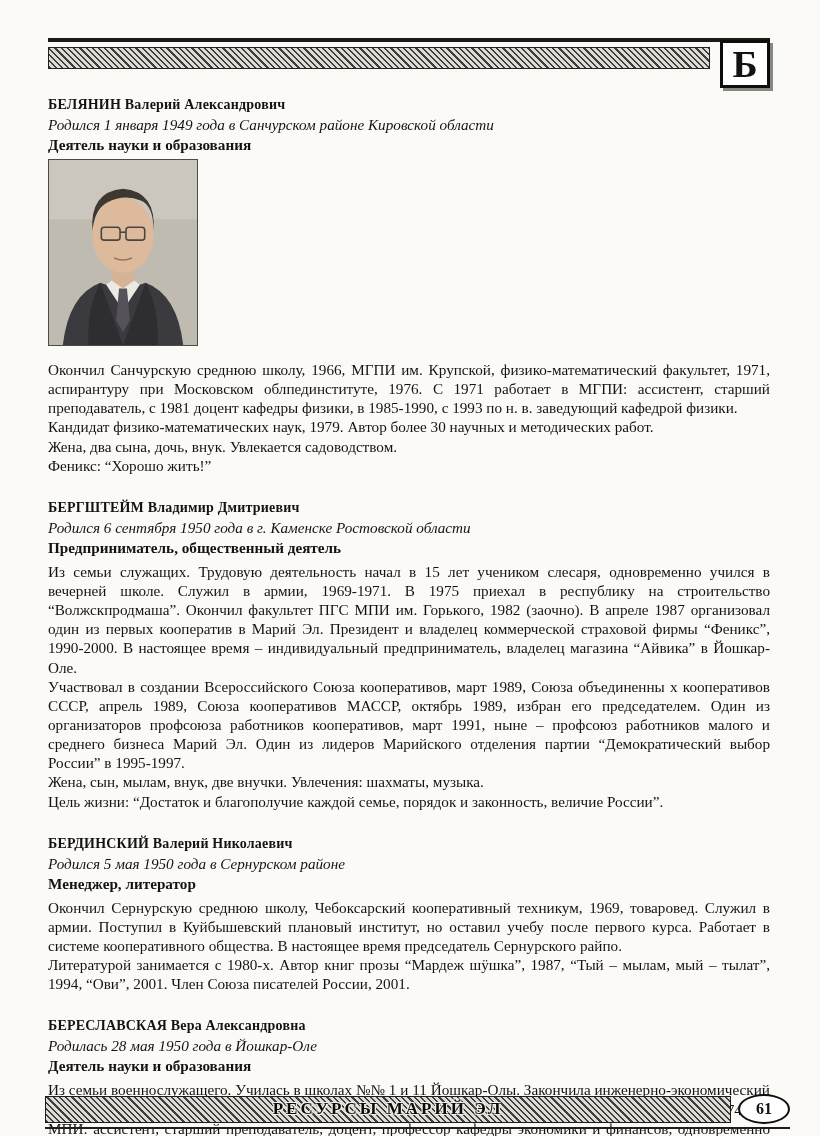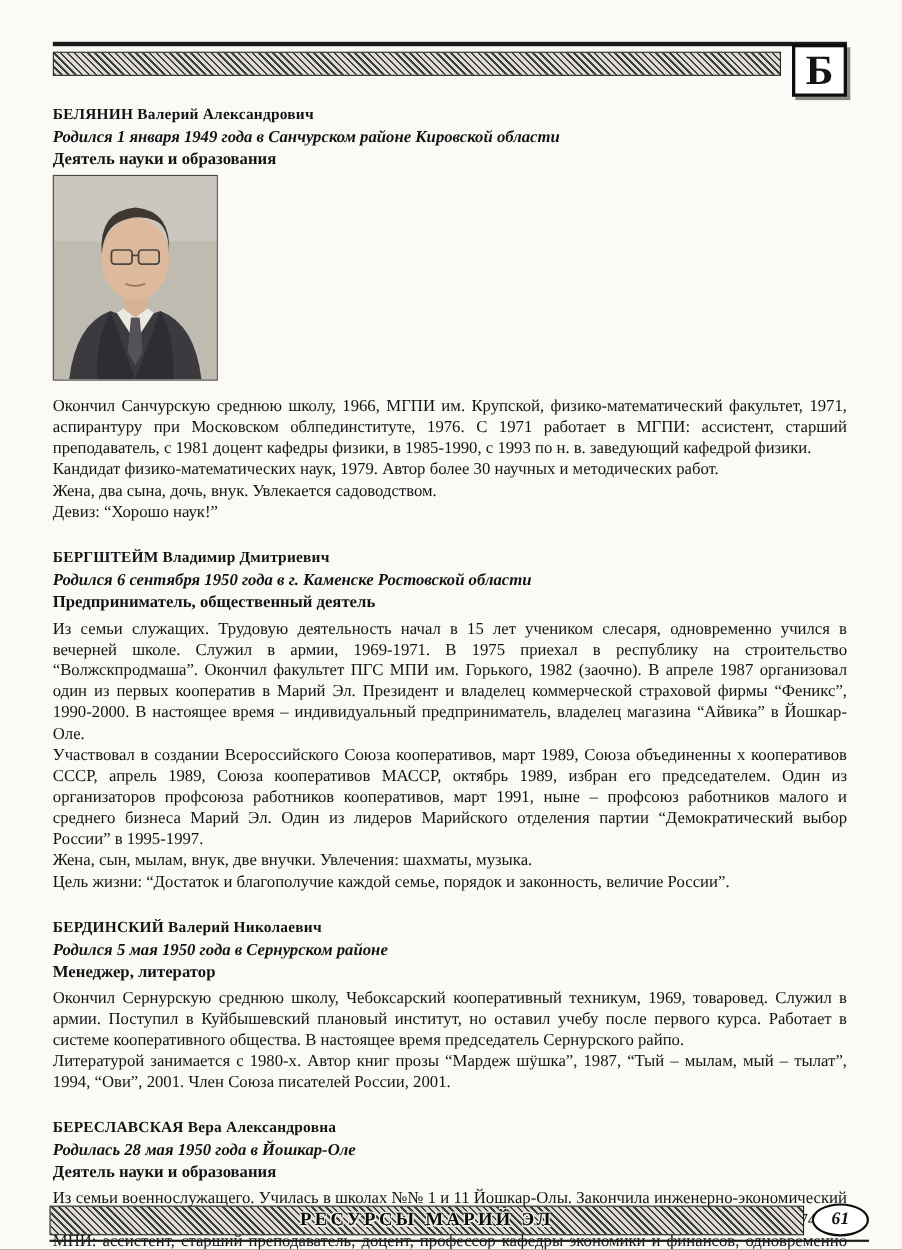--- a/index.html
+++ b/index.html
@@ -41,21 +41,21 @@
     font-weight:bold; font-size:38px; line-height:1;
   }
 
   
   .entry { margin-bottom:25px; }
   .entry-name {
     font-size:14px; font-weight:bold; letter-spacing:.2px;
     margin-bottom:3px;
   }
   .born {
-    font-style:italic; font-weight:bold; font-size:15.2px;
+    font-style:italic; font-weight:normal; font-size:15.2px;
     margin-bottom:2px;
   }
   .occupation { font-weight:bold; font-size:15.2px; margin-bottom:5px; }
   .entry-text p {
     font-size:15.2px; line-height:1.26;
     text-align:justify;
   }
 
   .entry-body.with-photo { display:flex; gap:14px; align-items:flex-start;flex-direction:column; }
   .photo {
@@ -78,21 +78,21 @@
     color:#0b0b0b;
     text-shadow:-1px -1px 0 #f2f0ea, 1px -1px 0 #f2f0ea,
                 -1px 1px 0 #f2f0ea, 1px 1px 0 #f2f0ea;
   }
   .page-oval {
     flex:none; width:52px; height:30px;
     border:2px solid #0e0e0e; border-radius:50%;
     background:#fff;
     display:flex; align-items:center; justify-content:center;
   }
-  .page-oval span { font-weight:bold; font-size:16px;font-style:italic; }
+  .page-oval span { font-weight:bold; font-size:16px; }
   .bottom-rule { height:2px; background:#1d1d1d; margin-top:3px; }
 </style>
 </head>
 <body>
 
 <div class="page">
 
   <div class="top-rule"></div>
   <div class="header-row">
     <div class="header-hatch hatch"></div>
@@ -132,21 +132,21 @@
             <rect x="78" y="68" width="19" height="13" rx="3" fill="none" stroke="#4a4540" stroke-width="1.6"></rect>
             <line x1="72" y1="73" x2="78" y2="73" stroke="#4a4540" stroke-width="1.6"></line>
 
             <path d="M66 99 Q75 103 84 99" fill="none" stroke="#9a7458" stroke-width="1.6"></path>
           </svg>
         </div>
         <div class="entry-text">
           <p>Окончил Санчурскую среднюю школу, 1966, МГПИ им. Крупской, физико-математический факультет, 1971, аспирантуру при Московском облпединституте, 1976. С 1971 работает в МГПИ: ассистент, старший преподаватель, с 1981 доцент кафедры физики, в 1985-1990, с 1993 по н. в. заведующий кафедрой физики.</p>
           <p>Кандидат физико-математических наук, 1979. Автор более 30 научных и методических работ.</p>
           <p>Жена, два сына, дочь, внук. Увлекается садоводством.</p>
-          <p>Девиз: “Хорошо наук!”</p>
+          <p>Феникс: “Хорошо жить!”</p>
         </div>
       </div>
     </section>
 
     <section class="entry">
       <h2 class="entry-name">БЕРГШТЕЙМ Владимир Дмитриевич</h2>
       <p class="born">Родился 6 сентября 1950 года в г. Каменске Ростовской области</p>
       <p class="occupation">Предприниматель, общественный деятель</p>
       <div class="entry-text">
         <p>Из семьи служащих. Трудовую деятельность начал в 15 лет учеником слесаря, одновременно учился в вечерней школе. Служил в армии, 1969-1971. В 1975 приехал в республику на строительство “Волжскпродмаша”. Окончил факультет ПГС МПИ им. Горького, 1982 (заочно). В апреле 1987 организовал один из первых кооператив в Марий Эл. Президент и владелец коммерческой страховой фирмы “Феникс”, 1990-2000. В настоящее время – индивидуальный предприниматель, владелец магазина “Айвика” в Йошкар-Оле.</p>

